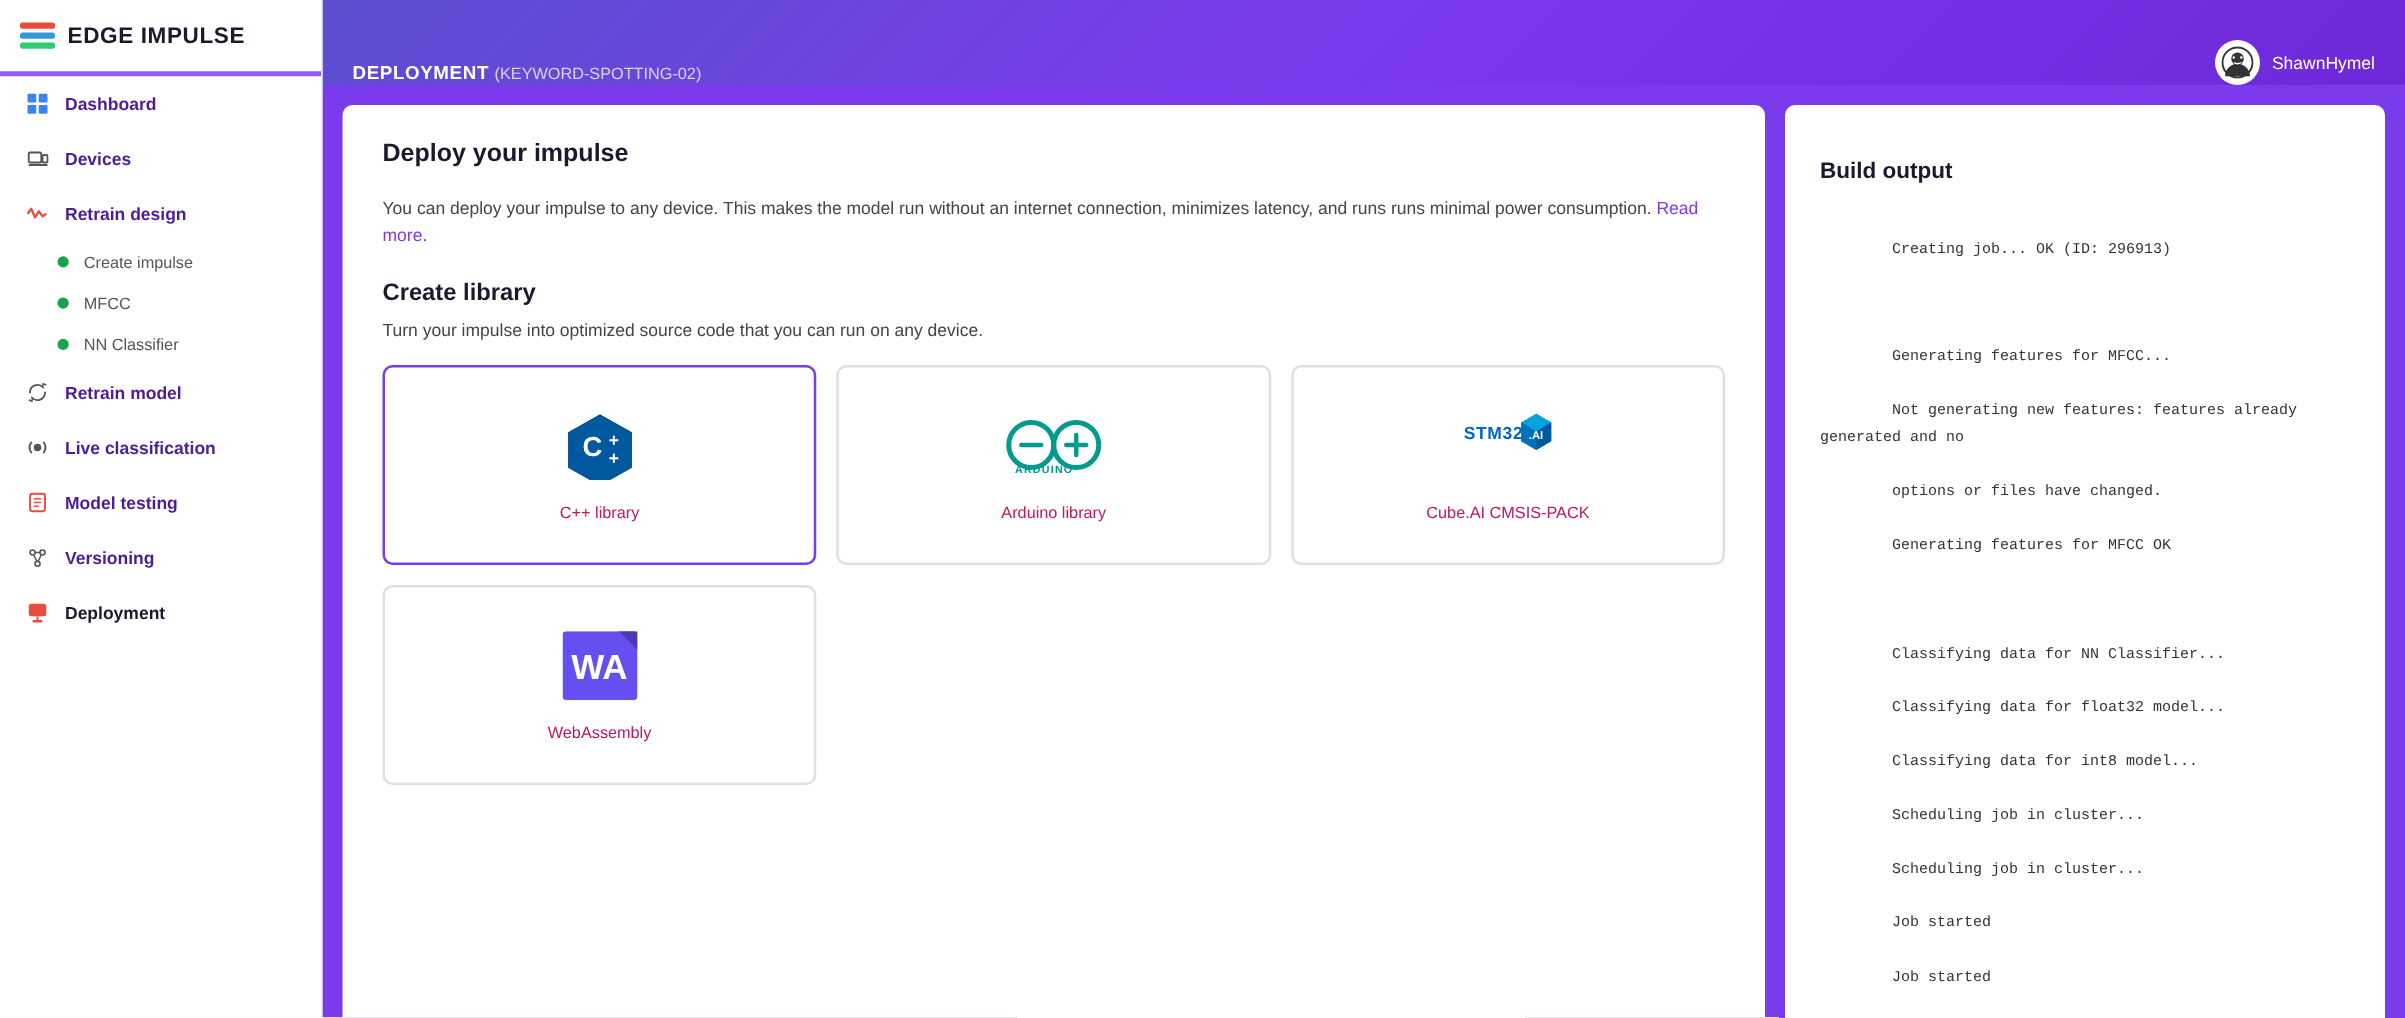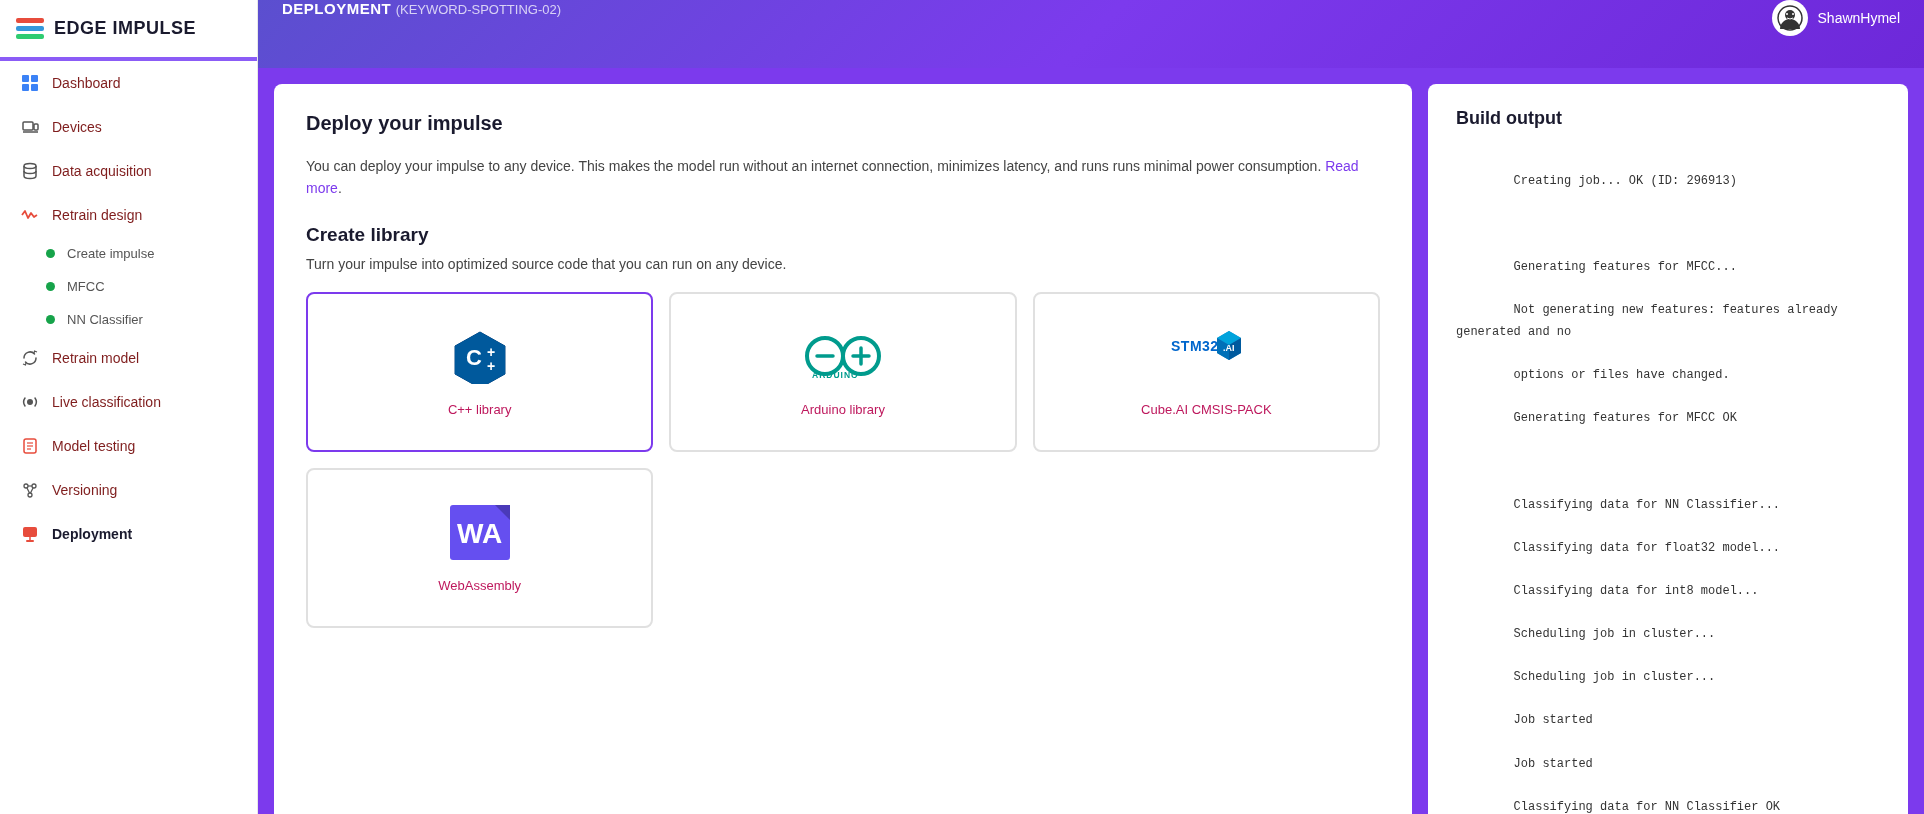--- a/index.html
+++ b/index.html
@@ -38,23 +38,23 @@
       font-weight: 700;
       color: #1a1a2e;
       letter-spacing: 0.5px;
     }
     .nav-item {
       display: flex;
       align-items: center;
       gap: 12px;
       padding: 12px 20px;
       cursor: pointer;
-      color: #7f1d1d;
+      color: #4c1d95;
       font-size: 14px;
-      font-weight: 400;
+      font-weight: 700;
       transition: background 0.15s;
       position: relative;
     }
     .nav-item.active { color: #1a1a2e; font-weight: 600; }
     .nav-icon {
       width: 20px;
       height: 20px;
       display: flex;
       align-items: center;
       justify-content: center;
@@ -82,21 +82,21 @@
       flex: 1;
       display: flex;
       flex-direction: column;
       overflow: hidden;
     }
     #header {
       background: linear-gradient(135deg, #5b4fcf 0%, #7c3aed 50%, #6d28d9 100%);
       padding: 0 24px;
       height: 68px;
       display: flex;
-      align-items: flex-start;
+      align-items: flex-end;
       justify-content: space-between;
     }
     .header-title {
       color: #fff;
       font-size: 15px;
       font-weight: 700;
       letter-spacing: 0.5px;
     }
     .header-subtitle {
       color: rgba(255,255,255,0.75);
@@ -201,21 +201,21 @@
       justify-content: center;
     }
 
     
     #build-panel {
       width: 480px;
       min-width: 480px;
       background: #fff;
       margin: 16px 16px 0 16px;
       border-radius: 8px 8px 0 0;
-      padding: 24px 28px;
+      padding: 42px 28px;
       overflow-y: auto;
       font-family: 'Courier New', monospace;
     }
     .build-title {
       font-family: -apple-system, BlinkMacSystemFont, 'Segoe UI', sans-serif;
       font-size: 18px;
       font-weight: 600;
       color: #1a1a2e;
       margin-bottom: 20px;
     }
@@ -258,30 +258,20 @@
     <div class="nav-icon">
       <svg width="18" height="18" viewBox="0 0 18 18" fill="none">
         <rect x="2" y="4" width="10" height="8" rx="1" stroke="#555" stroke-width="1.5" fill="none"></rect>
         <rect x="13" y="6" width="4" height="6" rx="1" stroke="#555" stroke-width="1.5" fill="none"></rect>
         <line x1="2" y1="14" x2="17" y2="14" stroke="#555" stroke-width="1.5"></line>
       </svg>
     </div>
     <span>Devices</span>
   </div>
 
-  <div class="nav-item">
-    <div class="nav-icon">
-      <svg width="18" height="18" viewBox="0 0 18 18" fill="none">
-        <ellipse cx="9" cy="4" rx="6" ry="2.5" stroke="#555" stroke-width="1.5" fill="none"></ellipse>
-        <path d="M3 4v5c0 1.4 2.7 2.5 6 2.5s6-1.1 6-2.5V4" stroke="#555" stroke-width="1.5" fill="none"></path>
-        <path d="M3 9v5c0 1.4 2.7 2.5 6 2.5s6-1.1 6-2.5V9" stroke="#555" stroke-width="1.5" fill="none"></path>
-      </svg>
-    </div>
-    <span>Data acquisition</span>
-  </div>
 
   <div class="nav-item">
     <div class="nav-icon">
       <svg width="18" height="18" viewBox="0 0 18 18" fill="none">
         <polyline points="1,9 4,5 7,12 10,7 13,11 16,9" stroke="#e74c3c" stroke-width="1.8" fill="none" stroke-linejoin="round"></polyline>
       </svg>
     </div>
     <span>Retrain design</span>
   </div>
 

